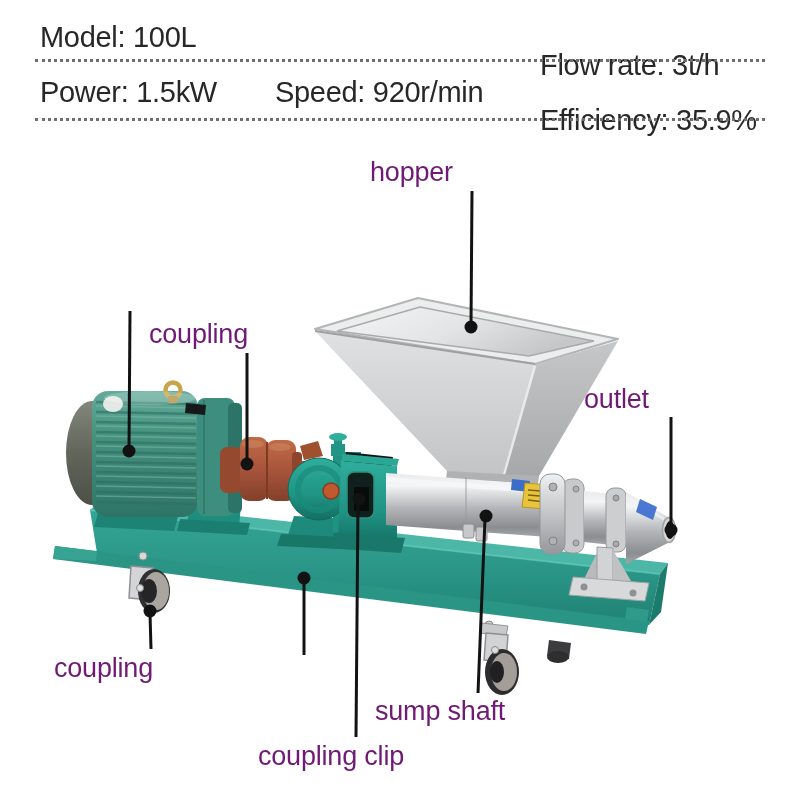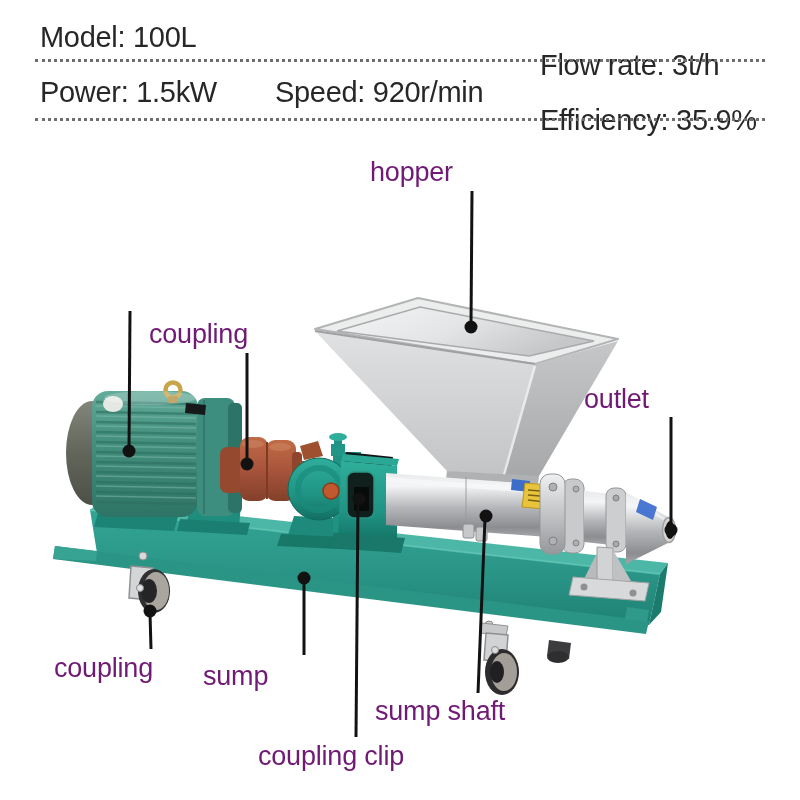--- a/index.html
+++ b/index.html
@@ -250,17 +250,16 @@
       <circle cx="304" cy="578" r="6.5"></circle>
       <circle cx="486" cy="516" r="6.5"></circle>
       <circle cx="359" cy="499" r="6.5"></circle>
     </g>
   </svg>
 
   <div class="callout-label" style="left:370px;top:158px">hopper</div>
   <div class="callout-label" style="left:149px;top:320px">coupling</div>
   <div class="callout-label" style="left:584px;top:385px">outlet</div>
   <div class="callout-label" style="left:54px;top:654px">coupling</div>
-  <div class="callout-label" style="left:203px;top:662px">sump</div>
   <div class="callout-label" style="left:375px;top:697px">sump shaft</div>
   <div class="callout-label" style="left:258px;top:742px">coupling clip</div>
 
 </div>
 
 </body></html>

